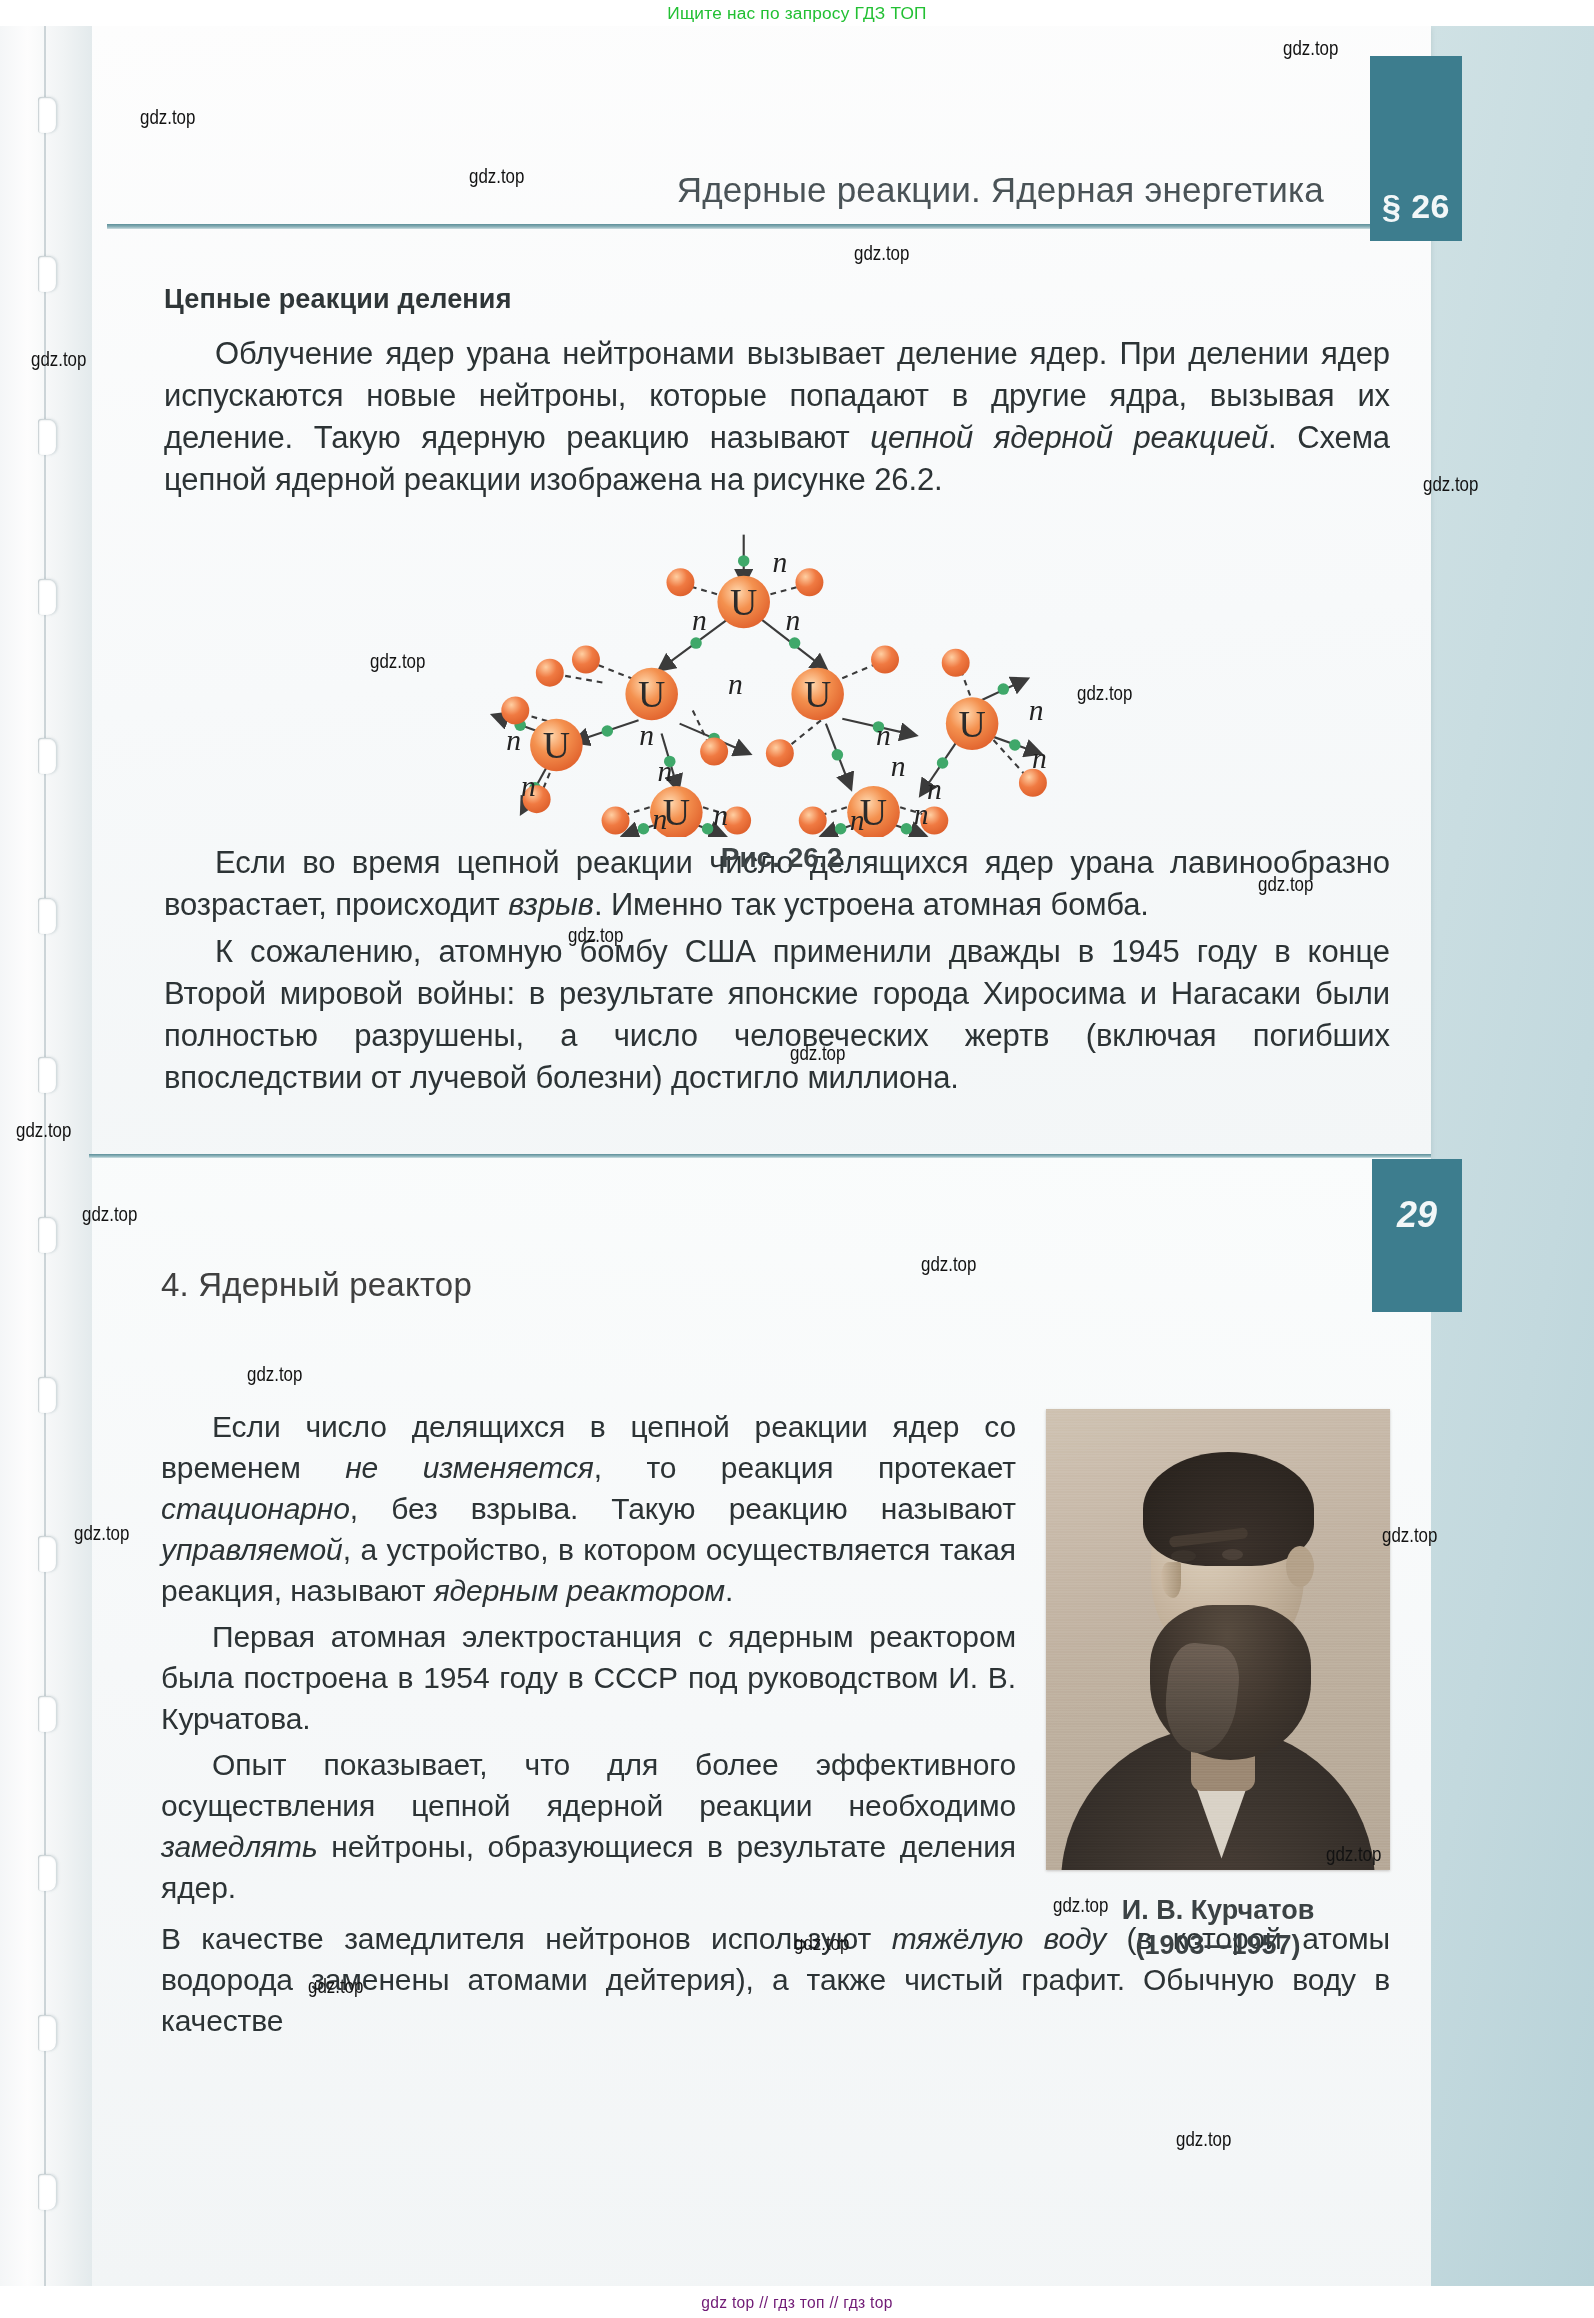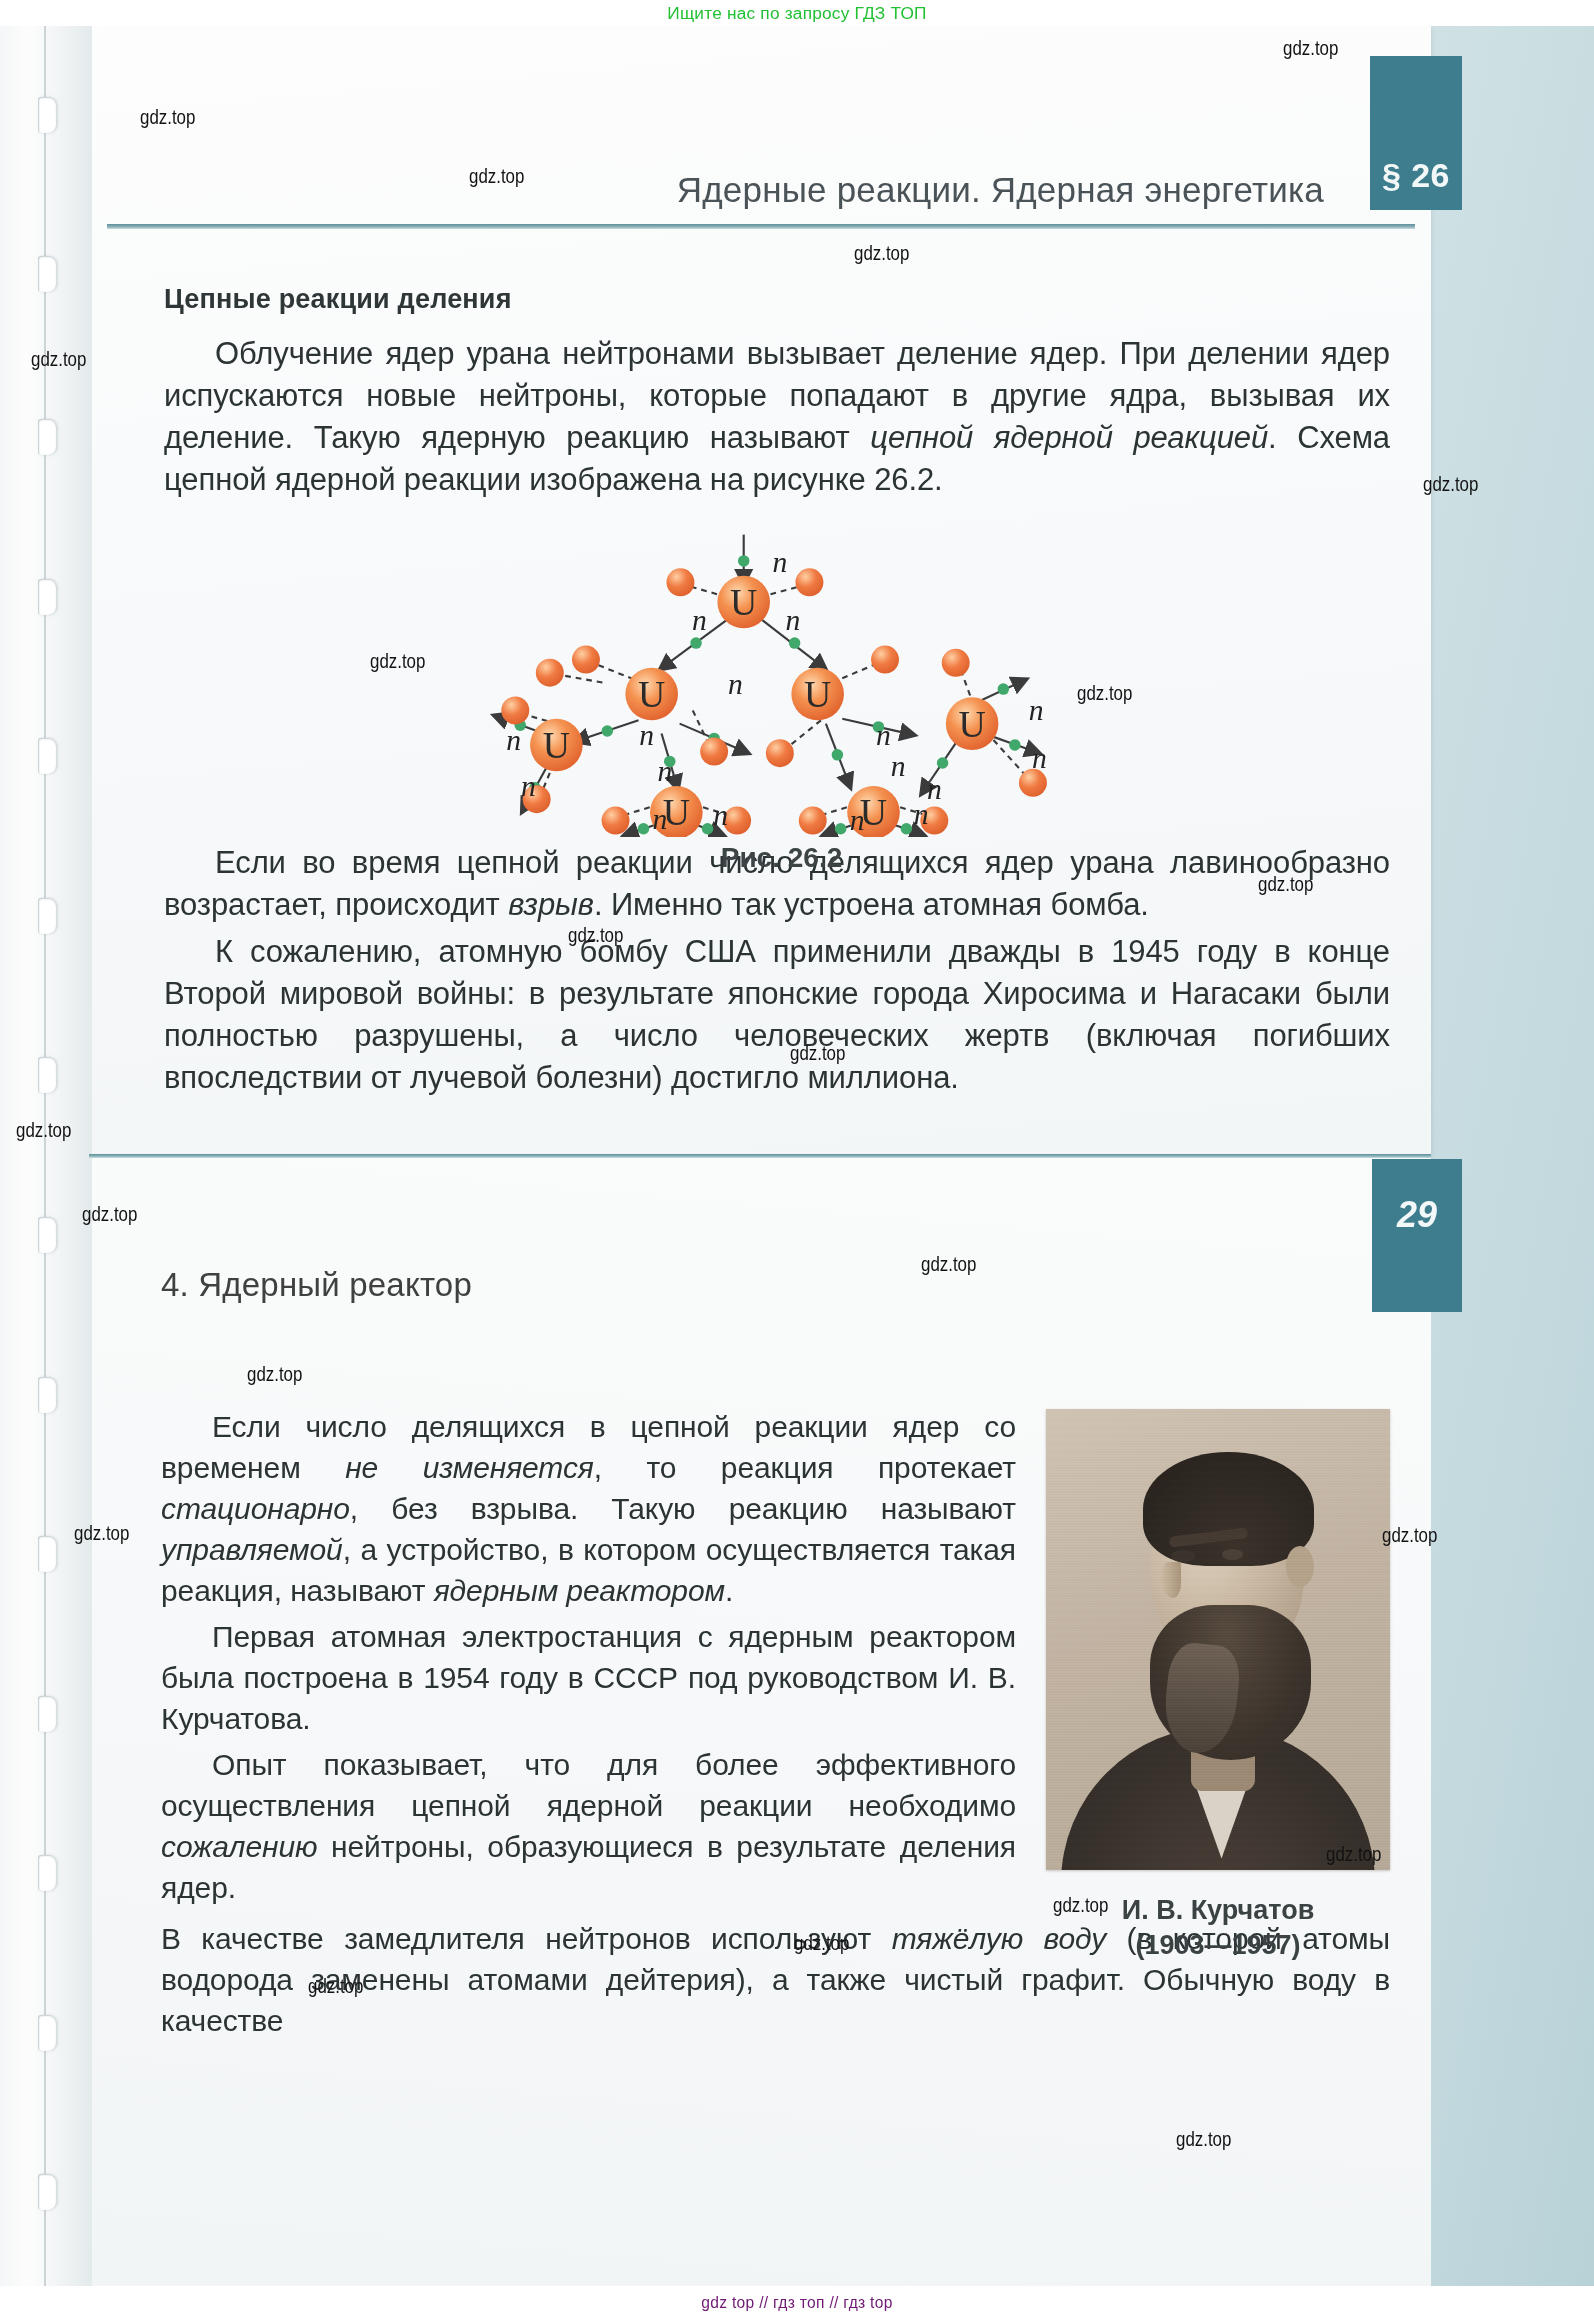--- a/index.html
+++ b/index.html
@@ -107,21 +107,21 @@
     letter-spacing: 0.2px;
     white-space: nowrap;
   }
   #header-rule {
     position: absolute; left: 0; top: 66px;
     width: 1308px; height: 5px;
     background: linear-gradient(180deg,#5d8f99 0%, #8fb4bb 60%, #cfdee1 100%);
   }
   #section-tab {
     position: absolute; left: 1370px; top: 30px;
-    width: 92px; height: 154px;
+    width: 92px; height: 185px;
     background: #3d7d8e;
   }
   #section-tab .tab-label {
     position: absolute; left: 0; bottom: 15px;
     width: 92px;
     text-align: center;
     font-family: "Liberation Sans", sans-serif;
     font-weight: 700;
     font-size: 34px;
     color: #f2f7f8;
@@ -555,21 +555,21 @@
   </div>
   <div id="figure-caption">Рис. 26.2</div>
 
   <div id="section4-heading">4. Ядерный реактор</div>
 
   <div id="section4-col">
     <p class="body"><span>Если число делящихся в цепной реакции ядер со временем </span><em>не изменяется</em><span>, то реакция протекает </span><em>стационарно</em><span>, без взрыва. Такую реакцию называют </span><em>управляемой</em><span>, а устройство, в котором осуществляется такая реакция, называют </span><em>ядерным реактором</em><span>.</span></p>
 
     <p class="body">Первая атомная электростанция с ядерным реактором была построена в 1954 году в СССР под руководством И. В. Курчатова.</p>
 
-    <p class="body"><span>Опыт показывает, что для более эффективного осуществления цепной ядерной реакции необходимо </span><em>сожалению</em><span> нейтроны, образующиеся в результате деления ядер.</span></p>
+    <p class="body"><span>Опыт показывает, что для более эффективного осуществления цепной ядерной реакции необходимо </span><em>замедлять</em><span> нейтроны, образующиеся в результате деления ядер.</span></p>
   </div>
 
   <div id="wide-col">
     <p class="body"><span>В качестве замедлителя нейтронов используют </span><em>тяжёлую воду</em><span> (в которой атомы водорода заменены атомами дейтерия), а также чистый графит. Обычную воду в качестве</span></p>
   </div>
 
   <div id="portrait-block">
     <div id="portrait-frame">
       <div class="pf-shoulders"></div>
       <div class="pf-collar"></div>

